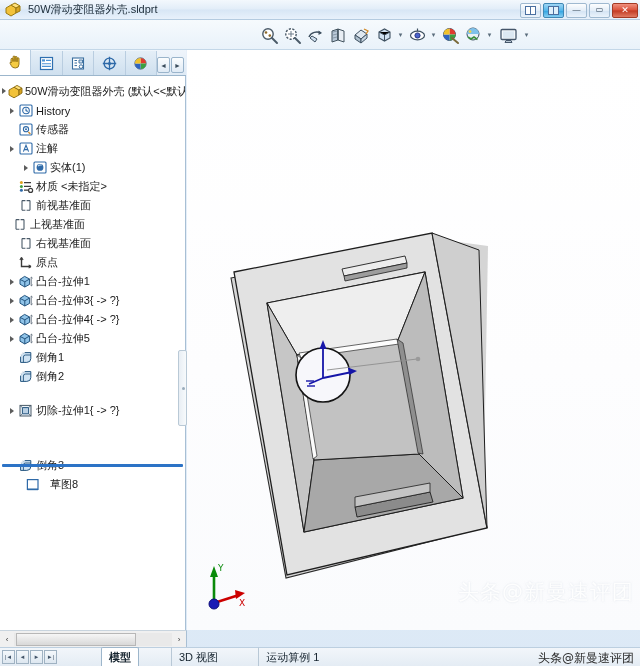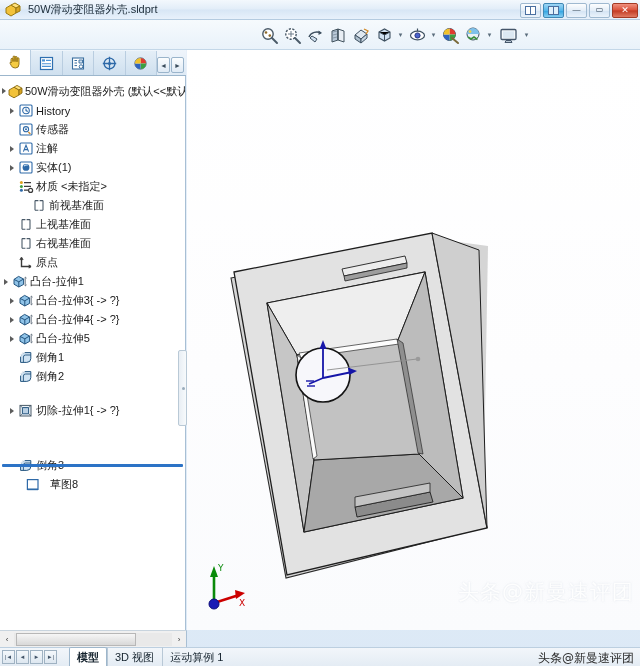--- a/index.html
+++ b/index.html
@@ -164,21 +164,21 @@
     display: flex; align-items: center;
   }
   #anim-btns { display: flex; margin-left: 2px; gap: 1px; }
   .anb {
     width: 13px; height: 14px; border: 1px solid #9fb2c2; background: linear-gradient(180deg,#f4f8fb,#dde7f0);
     display:flex; align-items:center; justify-content:center; font-size:6px; color:#44566a;
   }
   #btabs { display:flex; align-items:flex-end; height:19px; margin-left: 12px; }
   .btab {
     font-size: 11px; padding: 2px 7px 2px 7px; color: #15232e;
-    border: 1px solid transparent; border-bottom: none; white-space: nowrap;
+    border: 1px solid transparent; border-bottom: none; white-space: nowrap; margin-left: 32px;
   }
   .btab.sel {
     background: #ffffff; border-color: #9db6cb; border-radius: 2px 2px 0 0;
     font-weight: bold;
   }
   .btab.plain { border-left: 1px solid #b8c8d6; }
   #wm-small {
     position: absolute; right: 6px; top: 2px;
     font-size: 12px; color: #2b2b2b; white-space: nowrap;
     font-family: "DejaVu Sans", sans-serif;
@@ -407,21 +407,21 @@
               <span class="twist"></span>
             </div>
             <div class="ticon">
               <svg width="16" height="15" viewBox="0 0 16 15">
                 <rect x="2" y="2" width="12" height="11" rx="1" fill="#fff" stroke="#2f6aa8" stroke-width="1.1"></rect>
                 <path d="M5.4 10.6 L8 4.2 L10.6 10.6 M6.3 8.6 L9.7 8.6" stroke="#2f6aa8" stroke-width="1.1" fill="none"></path>
               </svg>
             </div>
             <div class="tlabel">注解</div>
           </div>
-          <div class="trow" style="padding-left: 6px;">
+          <div class="trow" style="padding-left: 20px;">
             <div class="tw">
               <span class="twist"></span>
             </div>
             <div class="ticon">
               <svg width="16" height="15" viewBox="0 0 16 15">
                 <rect x="2" y="2" width="12" height="11" rx="1" fill="#fff" stroke="#2f6aa8" stroke-width="1.1"></rect>
                 <circle cx="8" cy="7.4" r="3.4" fill="#2f6aa8"></circle>
                 <path d="M6 6.2 A3.4 3.4 0 0 1 9.6 5.2" stroke="#cde3f5" stroke-width="1.1" fill="none"></path>
               </svg>
             </div>
@@ -433,32 +433,32 @@
               <svg width="16" height="15" viewBox="0 0 16 15">
                 <circle cx="3.4" cy="3.6" r="1.5" fill="#e0a21e"></circle>
                 <circle cx="3.4" cy="7.4" r="1.5" fill="#3fa03f"></circle>
                 <circle cx="3.4" cy="11.2" r="1.5" fill="#2f6aa8"></circle>
                 <path d="M6 3.6 L13 3.6 M6 7.4 L13 7.4 M6 11.2 L11 11.2" stroke="#3b3b3b" stroke-width="1.2"></path>
                 <circle cx="12.6" cy="11.4" r="2" fill="none" stroke="#3b3b3b" stroke-width="1.2"></circle>
               </svg>
             </div>
             <div class="tlabel">材质 &lt;未指定&gt;</div>
           </div>
-          <div class="trow" style="padding-left: 19px;">
+          <div class="trow" style="padding-left: 6px;">
             <div class="tw"></div>
             <div class="ticon">
               <svg width="16" height="15" viewBox="0 0 16 15">
                 <path d="M4 2.6 L4 12.2" stroke="#4a5a68" stroke-width="1.1"></path>
                 <path d="M12 2.6 L12 12.2" stroke="#4a5a68" stroke-width="1.1"></path>
                 <path d="M4 2.6 L7.4 2.6 M4 12.2 L7.4 12.2 M8.6 2.6 L12 2.6 M8.6 12.2 L12 12.2" stroke="#4a5a68" stroke-width="1.1"></path>
               </svg>
             </div>
             <div class="tlabel">前视基准面</div>
           </div>
-          <div class="trow" style="padding-left: 6px;">
+          <div class="trow" style="">
             <div class="tw"></div>
             <div class="ticon">
               <svg width="16" height="15" viewBox="0 0 16 15">
                 <path d="M4 2.6 L4 12.2" stroke="#4a5a68" stroke-width="1.1"></path>
                 <path d="M12 2.6 L12 12.2" stroke="#4a5a68" stroke-width="1.1"></path>
                 <path d="M4 2.6 L7.4 2.6 M4 12.2 L7.4 12.2 M8.6 2.6 L12 2.6 M8.6 12.2 L12 12.2" stroke="#4a5a68" stroke-width="1.1"></path>
               </svg>
             </div>
             <div class="tlabel">上视基准面</div>
           </div>
@@ -477,21 +477,21 @@
             <div class="tw"></div>
             <div class="ticon">
               <svg width="16" height="15" viewBox="0 0 16 15">
                 <path d="M3.5 2.5 L3.5 11.5 L13 11.5" stroke="#3b3b3b" stroke-width="1.4" fill="none"></path>
                 <path d="M3.5 2.5 L1.9 5 M3.5 2.5 L5.1 5" stroke="#3b3b3b" stroke-width="1.1"></path>
                 <path d="M13 11.5 L10.6 9.9 M13 11.5 L10.6 13.1" stroke="#3b3b3b" stroke-width="1.1"></path>
               </svg>
             </div>
             <div class="tlabel">原点</div>
           </div>
-          <div class="trow" style="">
+          <div class="trow" style="padding-left: 6px;">
             <div class="tw">
               <span class="twist"></span>
             </div>
             <div class="ticon">
               <svg width="16" height="15" viewBox="0 0 16 15">
                 <path d="M2 5.4 L6.6 2.4 L11.6 5 L11.6 10.4 L6.8 13 L2 10.2 Z" fill="#8fc3e8" stroke="#24557f" stroke-width="1"></path>
                 <path d="M2 5.4 L6.8 7.8 L11.6 5" stroke="#24557f" stroke-width="1" fill="none"></path>
                 <path d="M6.8 7.8 L6.8 13" stroke="#24557f" stroke-width="1"></path>
                 <path d="M13.2 3 L13.2 12 M13.2 3 L14.6 4.2 M13.2 12 L14.6 10.8" stroke="#5c6a78" stroke-width="0.9" fill="none"></path>
               </svg>

